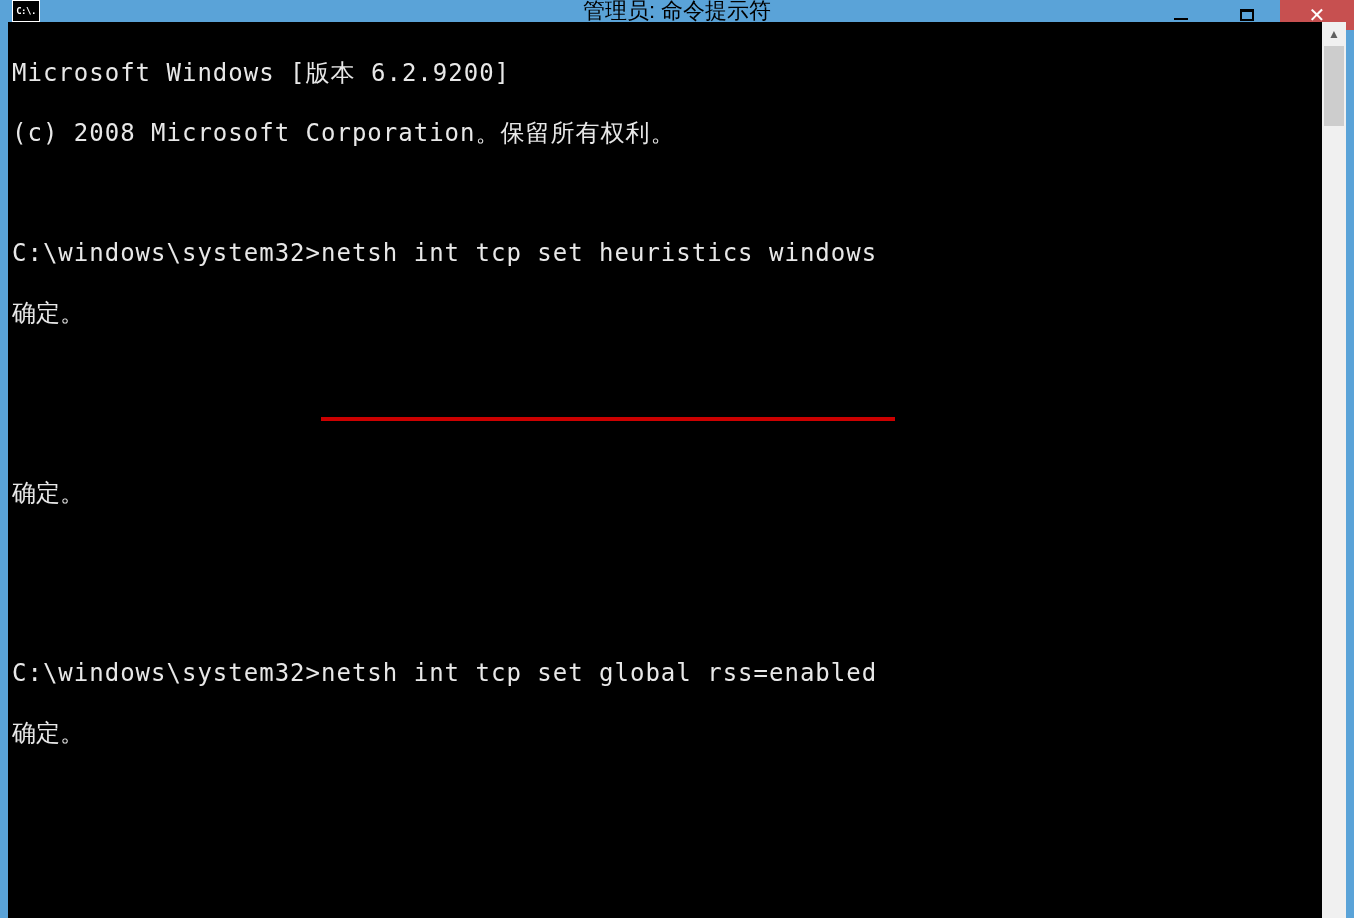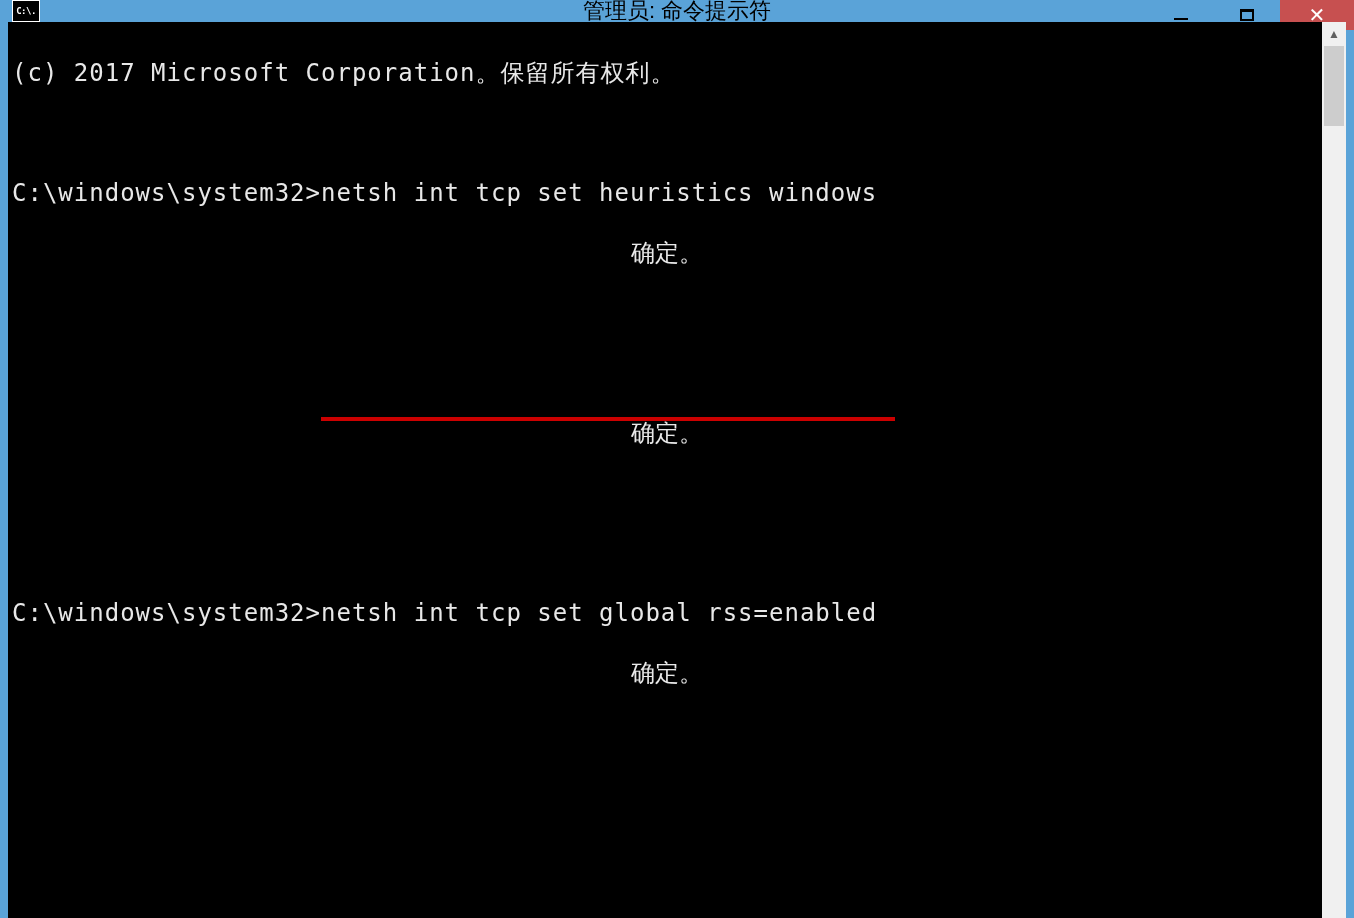--- a/index.html
+++ b/index.html
@@ -110,21 +110,20 @@
       letter-spacing: 1px;
       position: relative;
       overflow: hidden;
     }
     .console .line {
       min-height: 30px;
     }
     .console .cjk {
       font-family: "SimSun", "NSimSun", monospace;
       letter-spacing: 0;
-      text-align: center;
     }
     .scrollbar {
       width: 24px;
       background: #f0f0f0;
       display: flex;
       flex-direction: column;
     }
     .sb-arrow {
       width: 24px;
       height: 24px;
@@ -174,21 +173,22 @@
           <div class="max-box"></div>
         </button>
       <button class="win-btn close">
           <span class="close-x">✕</span>
         </button>
     </div>
   </div>
 
   <div class="client-area">
     <div class="console">
-<div class="line"><span>(c) 2017 Microsoft Corporation。保留所有权利。</span></div>
+<div class="line"><span>Microsoft Windows [版本 6.2.9200]</span></div>
+<div class="line"><span>(c) 2008 Microsoft Corporation。保留所有权利。</span></div>
 <div class="line"></div>
 <div class="line"><span>C:\windows\system32&gt;</span><span>netsh int tcp set heuristics windows</span></div>
 <div class="line cjk"><span>确定。</span></div>
 <div class="line"></div>
 <div class="line"></div>
 <div class="line cjk"><span>确定。</span></div>
 <div class="line"></div>
 <div class="line"></div>
 <div class="line"><span>C:\windows\system32&gt;</span><span>netsh int tcp set global rss=enabled</span></div>
 <div class="line cjk"><span>确定。</span></div>

